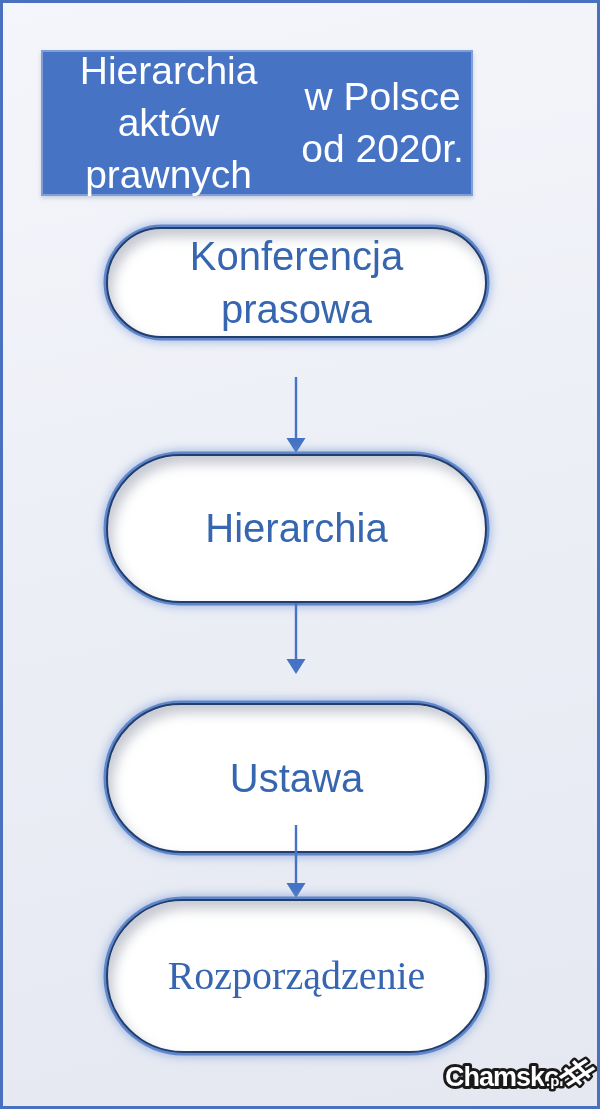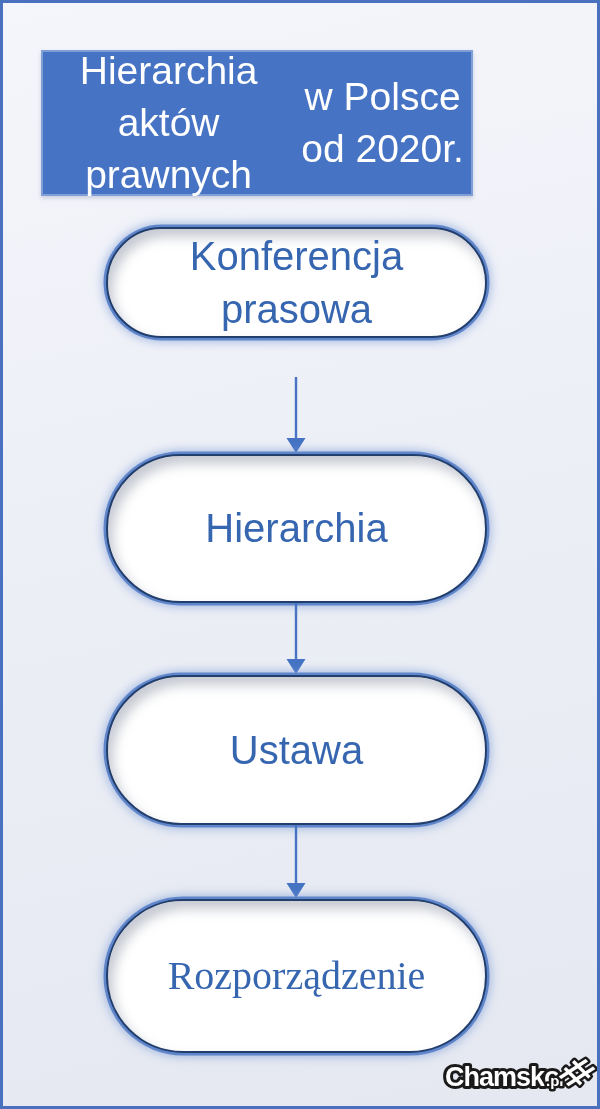--- a/index.html
+++ b/index.html
@@ -42,21 +42,21 @@
     border-radius:90px;
     box-shadow:
       0 0 0 2.5px var(--node_rim),
       0 0 10px 4px rgba(110,145,210,0.55),
       inset 5px 8px 12px rgba(106,113,136,0.38);
     display:flex;align-items:center;justify-content:center;
     text-align:center;
   }
   .pill-1{top:224px;height:111px;}
   .pill-2{top:451px;height:149px;}
-  .pill-3{top:672px;height:150px;}
+  .pill-3{top:700px;height:150px;}
   .pill-4{top:896px;height:154px;font-family:Liberation Serif, serif;}
   .pill-label{
     font-size:40px;line-height:1.32;color:var(--node_text);
     white-space:pre-line;
   }
   .arrow{position:absolute;left:281px;width:24px;display:block;}
   .arrow-1{top:374px;height:77px;}
   .arrow-2{top:600px;height:72px;}
   .arrow-3{top:822px;height:74px;}
   .arrow line{stroke:var(--arrow);stroke-width:2.4;}

